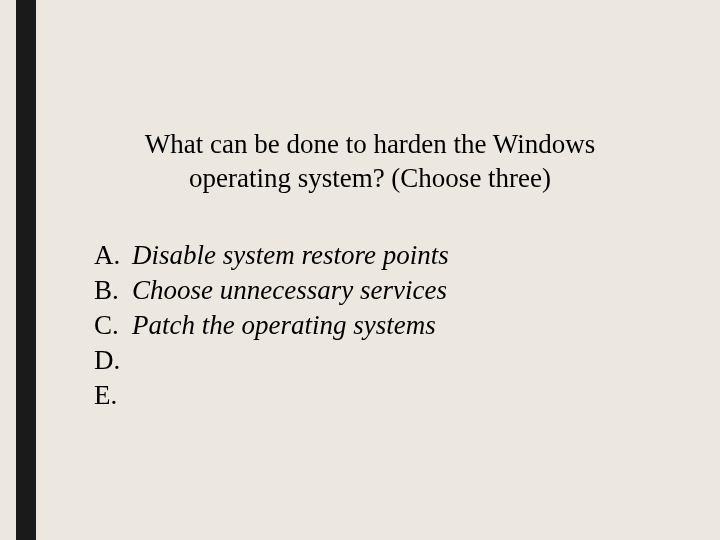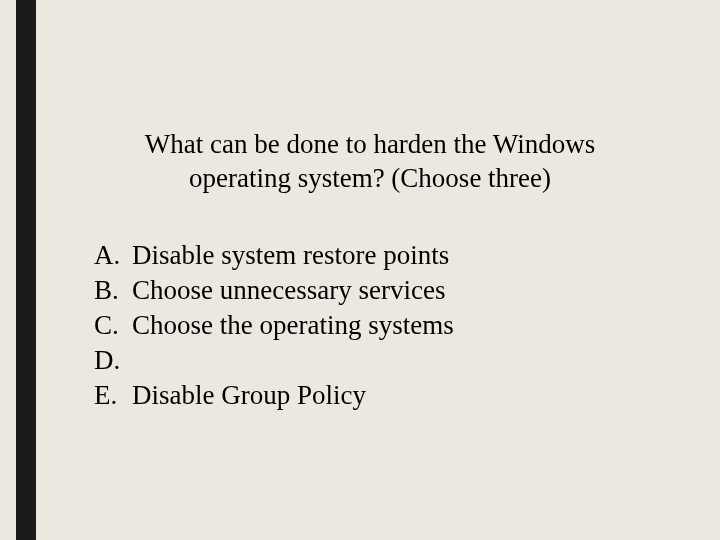--- a/index.html
+++ b/index.html
@@ -49,20 +49,21 @@
     }
     .options li {
       display: flex;
     }
     .opt-label {
       width: 38px;
       flex-shrink: 0;
     }
     .opt-text {
       flex: 1;
+      font-style: italic;
     }
   </style>
 </head>
 <body>
 
 <div class="slide">
   <div class="accent-bar"></div>
 
   <div class="question">What can be done to harden the Windows operating system? (Choose three)</div>
 
@@ -71,24 +72,23 @@
       <li>
         <span class="opt-label">A.</span>
         <span class="opt-text">Disable system restore points</span>
       </li>
       <li>
         <span class="opt-label">B.</span>
         <span class="opt-text">Choose unnecessary services</span>
       </li>
       <li>
         <span class="opt-label">C.</span>
-        <span class="opt-text">Choose the operating systems</span>
+        <span class="opt-text">Patch the operating systems</span>
       </li>
       <li>
         <span class="opt-label">D.</span>
       </li>
       <li>
         <span class="opt-label">E.</span>
-        <span class="opt-text">Disable Group Policy</span>
       </li>
     </ol>
   </div>
 </div>
 
 </body></html>

